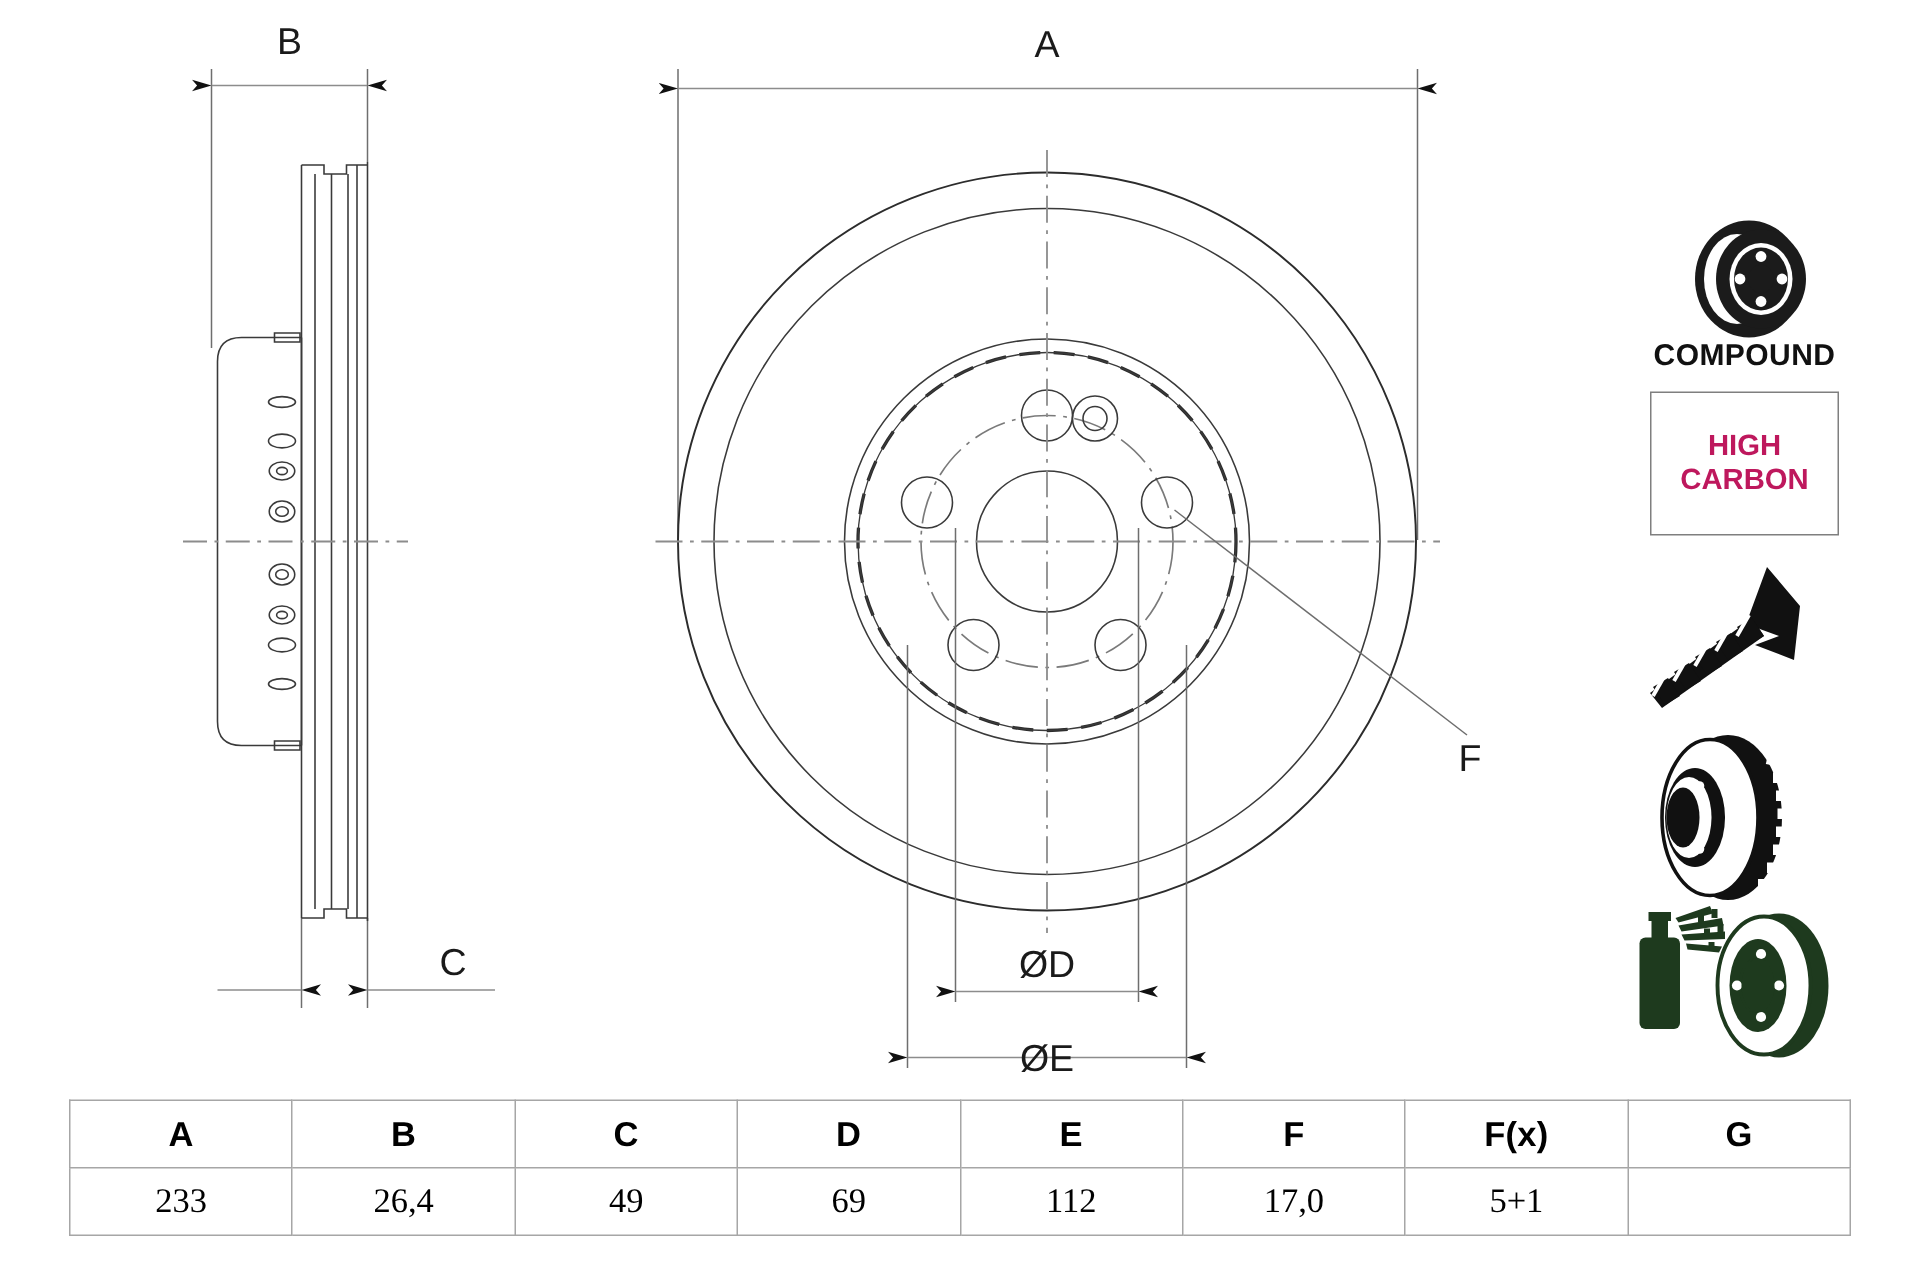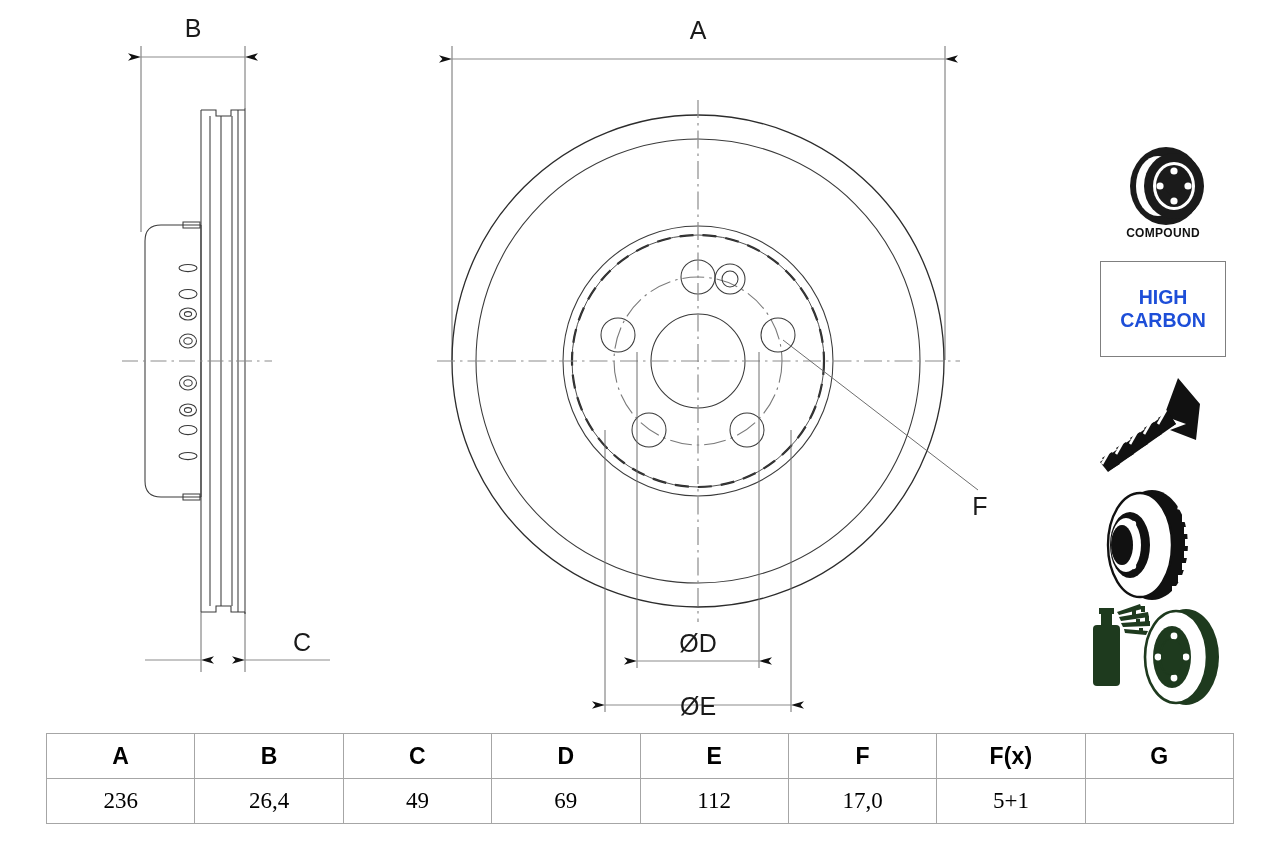--- a/index.html
+++ b/index.html
@@ -58,40 +58,40 @@
     position: absolute;
     font-family: "Liberation Sans", sans-serif;
     font-weight: bold;
     color: #111111;
     text-align: center;
     white-space: nowrap;
   }
   #compound-label {
     left: 1098px; top: 226px;
     width: 130px;
-    font-size: 12px;
+    font-size: 20px;
     letter-spacing: .3px;
   }
   #highcarbon-box {
     position: absolute;
     left: 1100px; top: 261px;
     width: 126px; height: 96px;
     border: 1.4px solid #7f7f7f;
     background: #ffffff;
     display: flex;
     flex-direction: column;
     align-items: center;
     justify-content: center;
     line-height: 1.18;
   }
   #highcarbon-box span {
     font-family: "Liberation Sans", sans-serif;
     font-weight: bold;
     font-size: 19.5px;
-    color: #1d4ed8;
+    color: #be185d;
     display: block;
     text-align: center;
   }
   
   .dimlabel {
     position: absolute;
     font-family: "Liberation Sans", sans-serif;
     font-size: 25px;
     color: #1a1a1a;
     text-align: center;
@@ -339,21 +339,21 @@
       <td>A</td>
       <td>B</td>
       <td>C</td>
       <td>D</td>
       <td>E</td>
       <td>F</td>
       <td>F(x)</td>
       <td>G</td>
     </tr>
     <tr class="val">
-      <td>236</td>
+      <td>233</td>
       <td>26,4</td>
       <td>49</td>
       <td>69</td>
       <td>112</td>
       <td>17,0</td>
       <td>5+1</td>
       <td></td>
     </tr>
   </tbody>
     </table>

